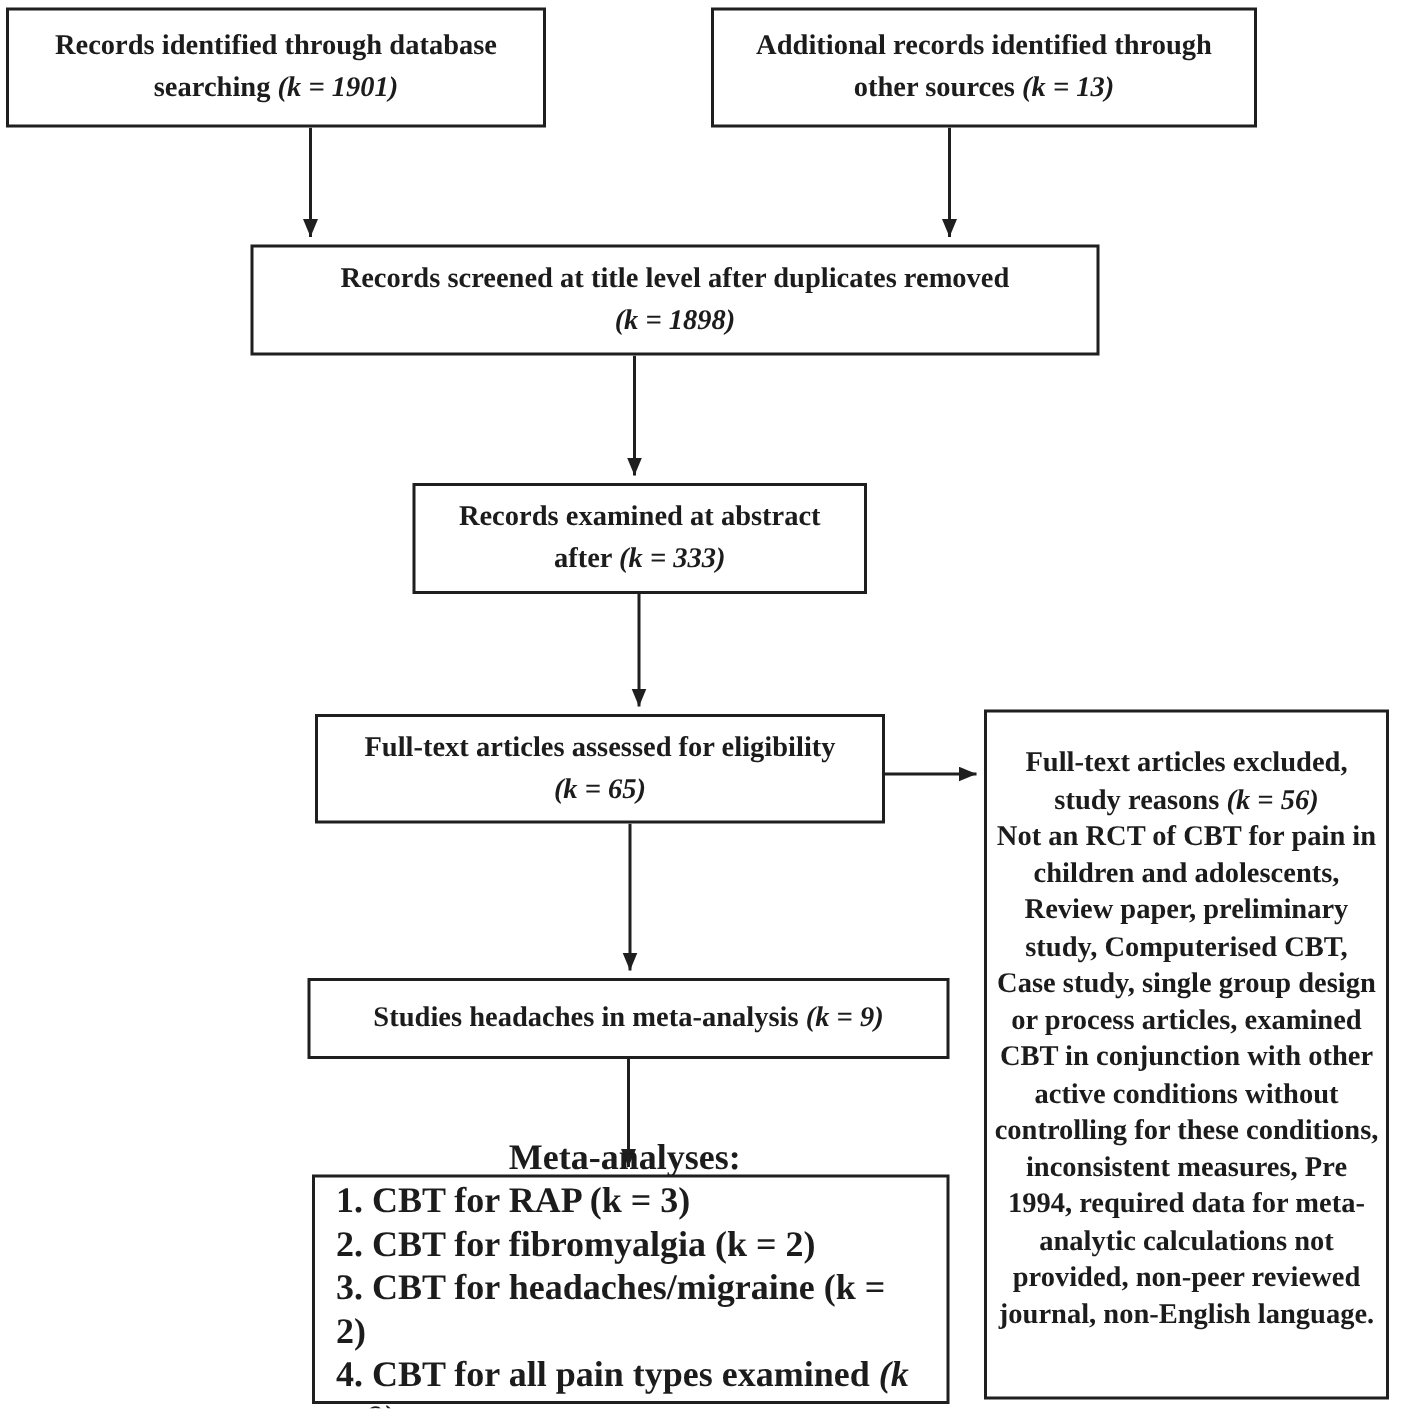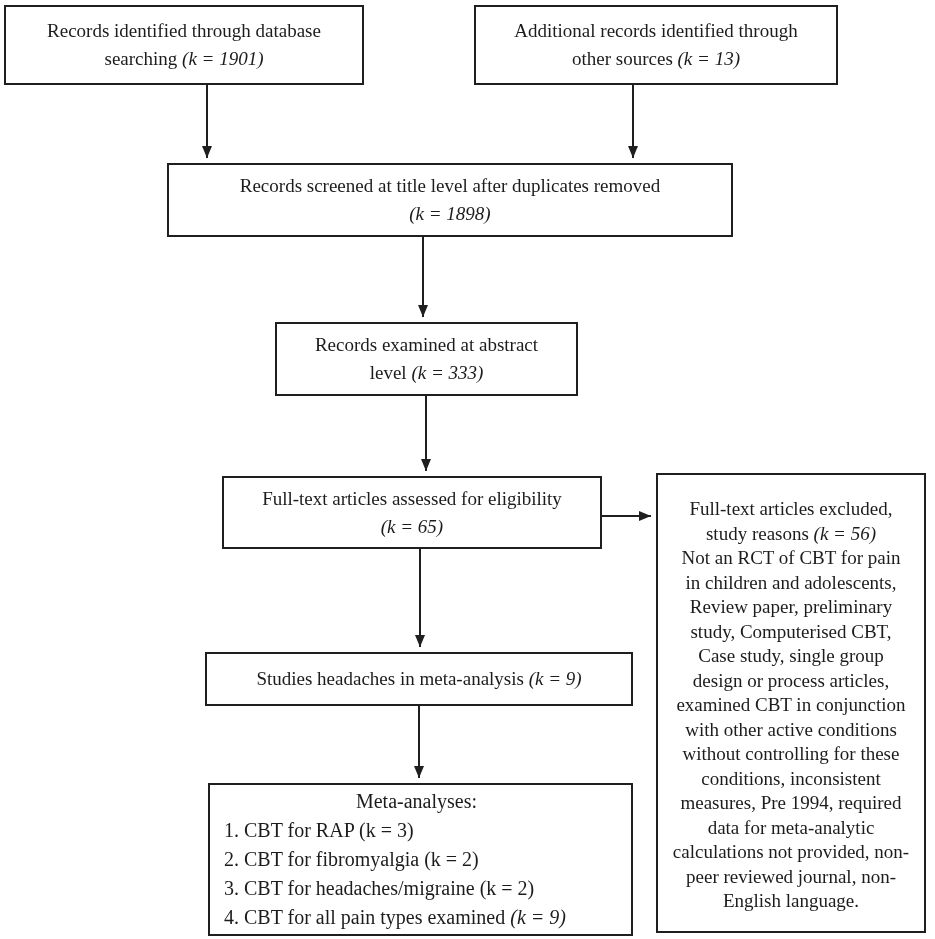--- a/index.html
+++ b/index.html
@@ -27,32 +27,33 @@
     border: 2px solid #1f1f1f;
     background: #ffffff;
     box-sizing: border-box;
     display: flex;
     flex-direction: column;
     align-items: center;
     justify-content: center;
     text-align: center;
     font-size: 19px;
     line-height: 28px;
+    font-weight: bold;
   }
   .it { font-style: italic; }
   .box-excluded {
     line-height: 24.5px;
-    padding: 8px 14px;
+    padding: 8px 4px;
     justify-content: flex-start;
     padding-top: 22px;
   }
   .box-meta {
     align-items: stretch;
     text-align: left;
-    font-size: 20px;
+    font-size: 24px;
     line-height: 29px;
     padding: 6px 22px 6px 14px;
   }
   .meta-title {
     text-align: center;
     line-height: 29px;
   }
 </style>
 </head>
 <body>
@@ -99,25 +100,25 @@
     <div>
       <span class="it">(k = 1898)</span>
     </div>
   </div>
 
   <div class="box" style="left:275px; top:322px; width:303px; height:74px;">
     <div>
       <span>Records examined at abstract</span>
     </div>
     <div>
-      <span>level </span><span class="it">(k = 333)</span>
+      <span>after </span><span class="it">(k = 333)</span>
     </div>
   </div>
 
-  <div class="box" style="left:222px; top:476px; width:380px; height:73px;">
+  <div class="box" style="left:210px; top:476px; width:380px; height:73px;">
     <div>
       <span>Full-text articles assessed for eligibility</span>
     </div>
     <div>
       <span class="it">(k = 65)</span>
     </div>
   </div>
 
   <div class="box box-excluded" style="left:656px; top:473px; width:270px; height:460px;">
     <div>

